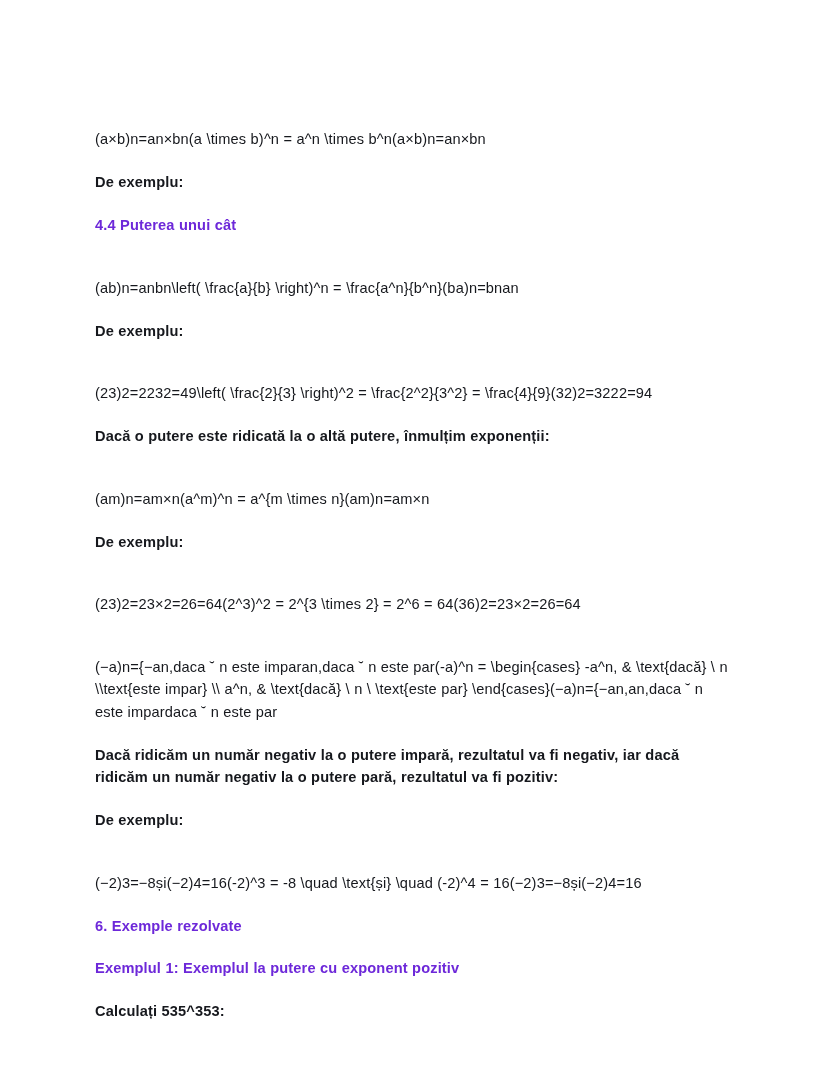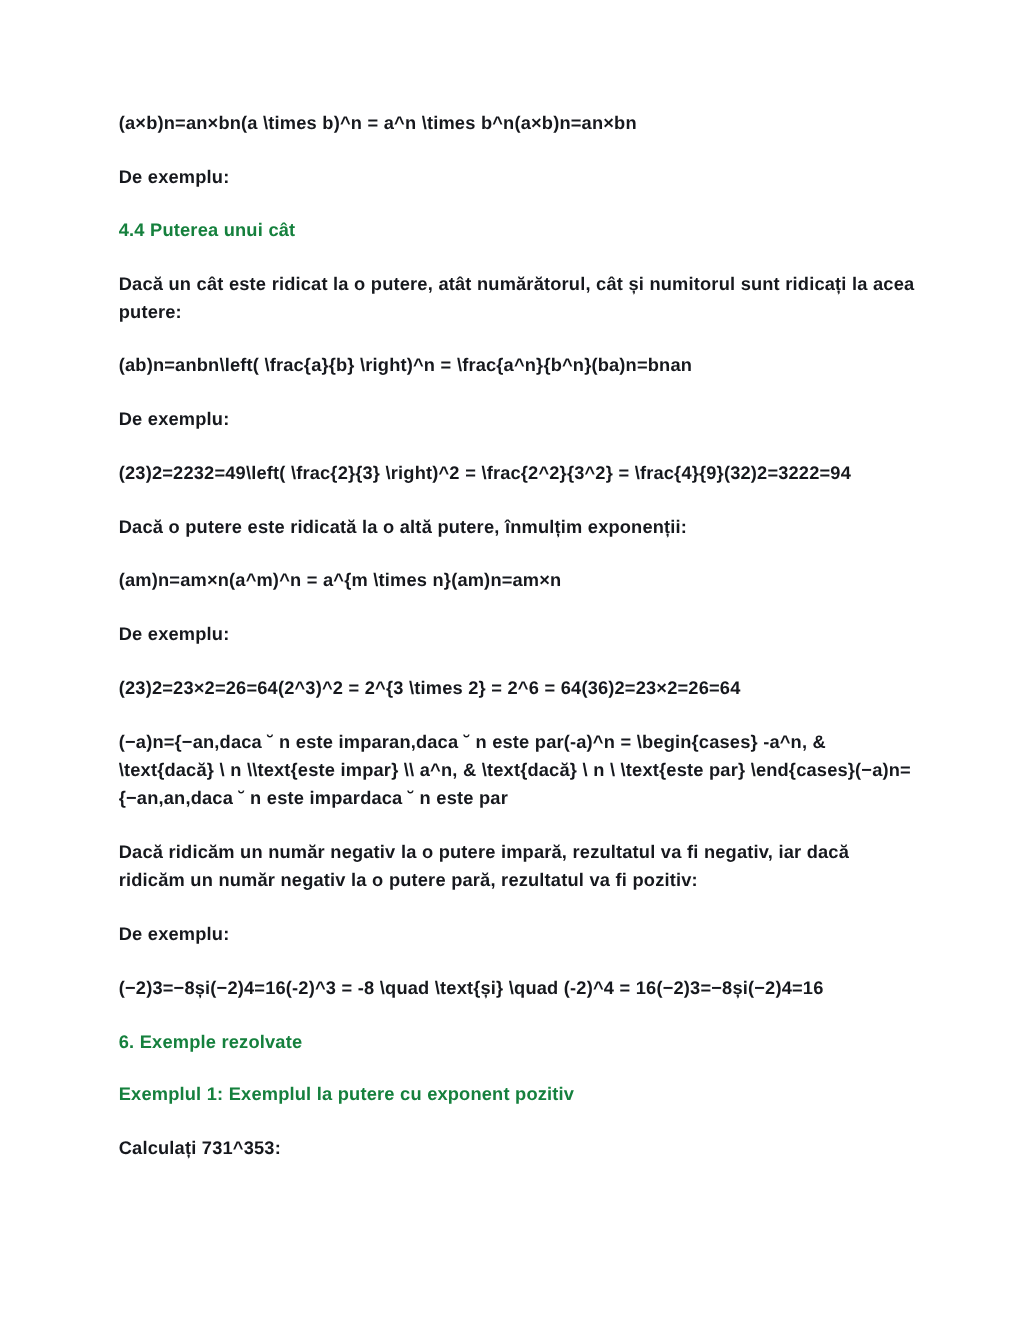--- a/index.html
+++ b/index.html
@@ -31,42 +31,42 @@
     line-height: 22.5px;
     letter-spacing: 0.01em;
     word-spacing: 0.01em;
     margin: 0 0 20.5px 0;
     text-align: left;
   }
   .block.para {
     font-weight: 700;
   }
   .block.formula {
-    font-weight: 700;
+    font-weight: 400;
+    margin-top: 40px;
   }
   .block.heading {
     font-weight: 700;
-    color: #15803d;
+    color: #6d28d9;
     margin-bottom: 20px;
   }
 </style>
 </head>
 <body>
 
 <div class="page">
   <div class="content">
 
     <p class="block formula">(a×b)n=an×bn(a \times b)^n = a^n \times b^n(a×b)n=an×bn</p>
 
     <p class="block para">De exemplu:</p>
 
 
     <p class="block heading">4.4 Puterea unui cât</p>
 
-    <p class="block para">Dacă un cât este ridicat la o putere, atât numărătorul, cât și numitorul sunt ridicați la acea putere:</p>
 
     <p class="block formula">(ab)n=anbn\left( \frac{a}{b} \right)^n = \frac{a^n}{b^n}(ba)n=bnan</p>
 
     <p class="block para">De exemplu:</p>
 
     <p class="block formula">(23)2=2232=49\left( \frac{2}{3} \right)^2 = \frac{2^2}{3^2} = \frac{4}{9}(32)2=3222=94</p>
 
 
     <p class="block para">Dacă o putere este ridicată la o altă putere, înmulțim exponenții:</p>
 
@@ -82,16 +82,16 @@
     <p class="block para">Dacă ridicăm un număr negativ la o putere impară, rezultatul va fi negativ, iar dacă ridicăm un număr negativ la o putere pară, rezultatul va fi pozitiv:</p>
 
     <p class="block para">De exemplu:</p>
 
     <p class="block formula">(−2)3=−8și(−2)4=16(-2)^3 = -8 \quad \text{și} \quad (-2)^4 = 16(−2)3=−8și(−2)4=16</p>
 
     <p class="block heading">6. Exemple rezolvate</p>
 
     <p class="block heading">Exemplul 1: Exemplul la putere cu exponent pozitiv</p>
 
-    <p class="block para">Calculați 731^353:</p>
+    <p class="block para">Calculați 535^353:</p>
 
   </div>
 </div>
 
 </body></html>

